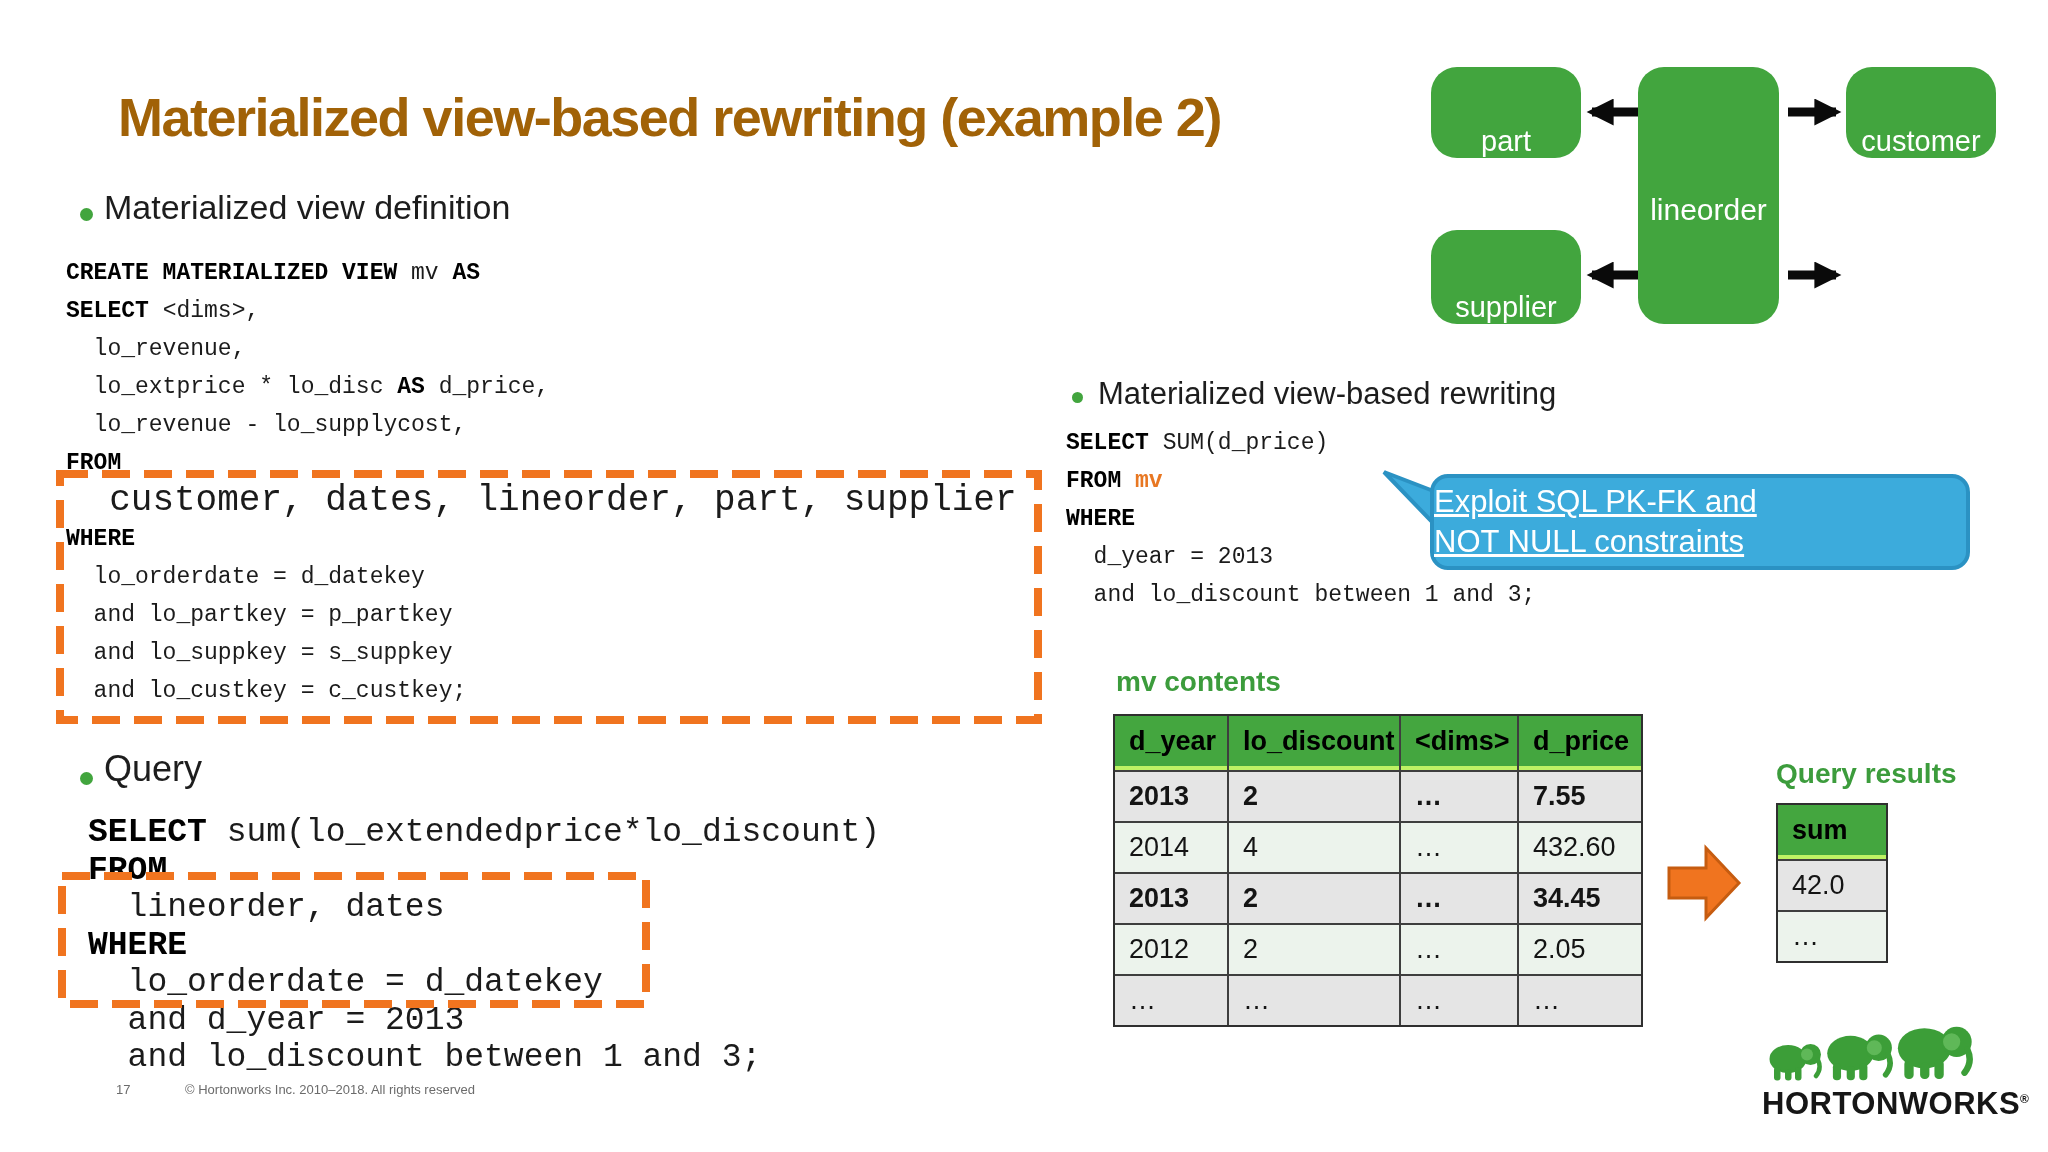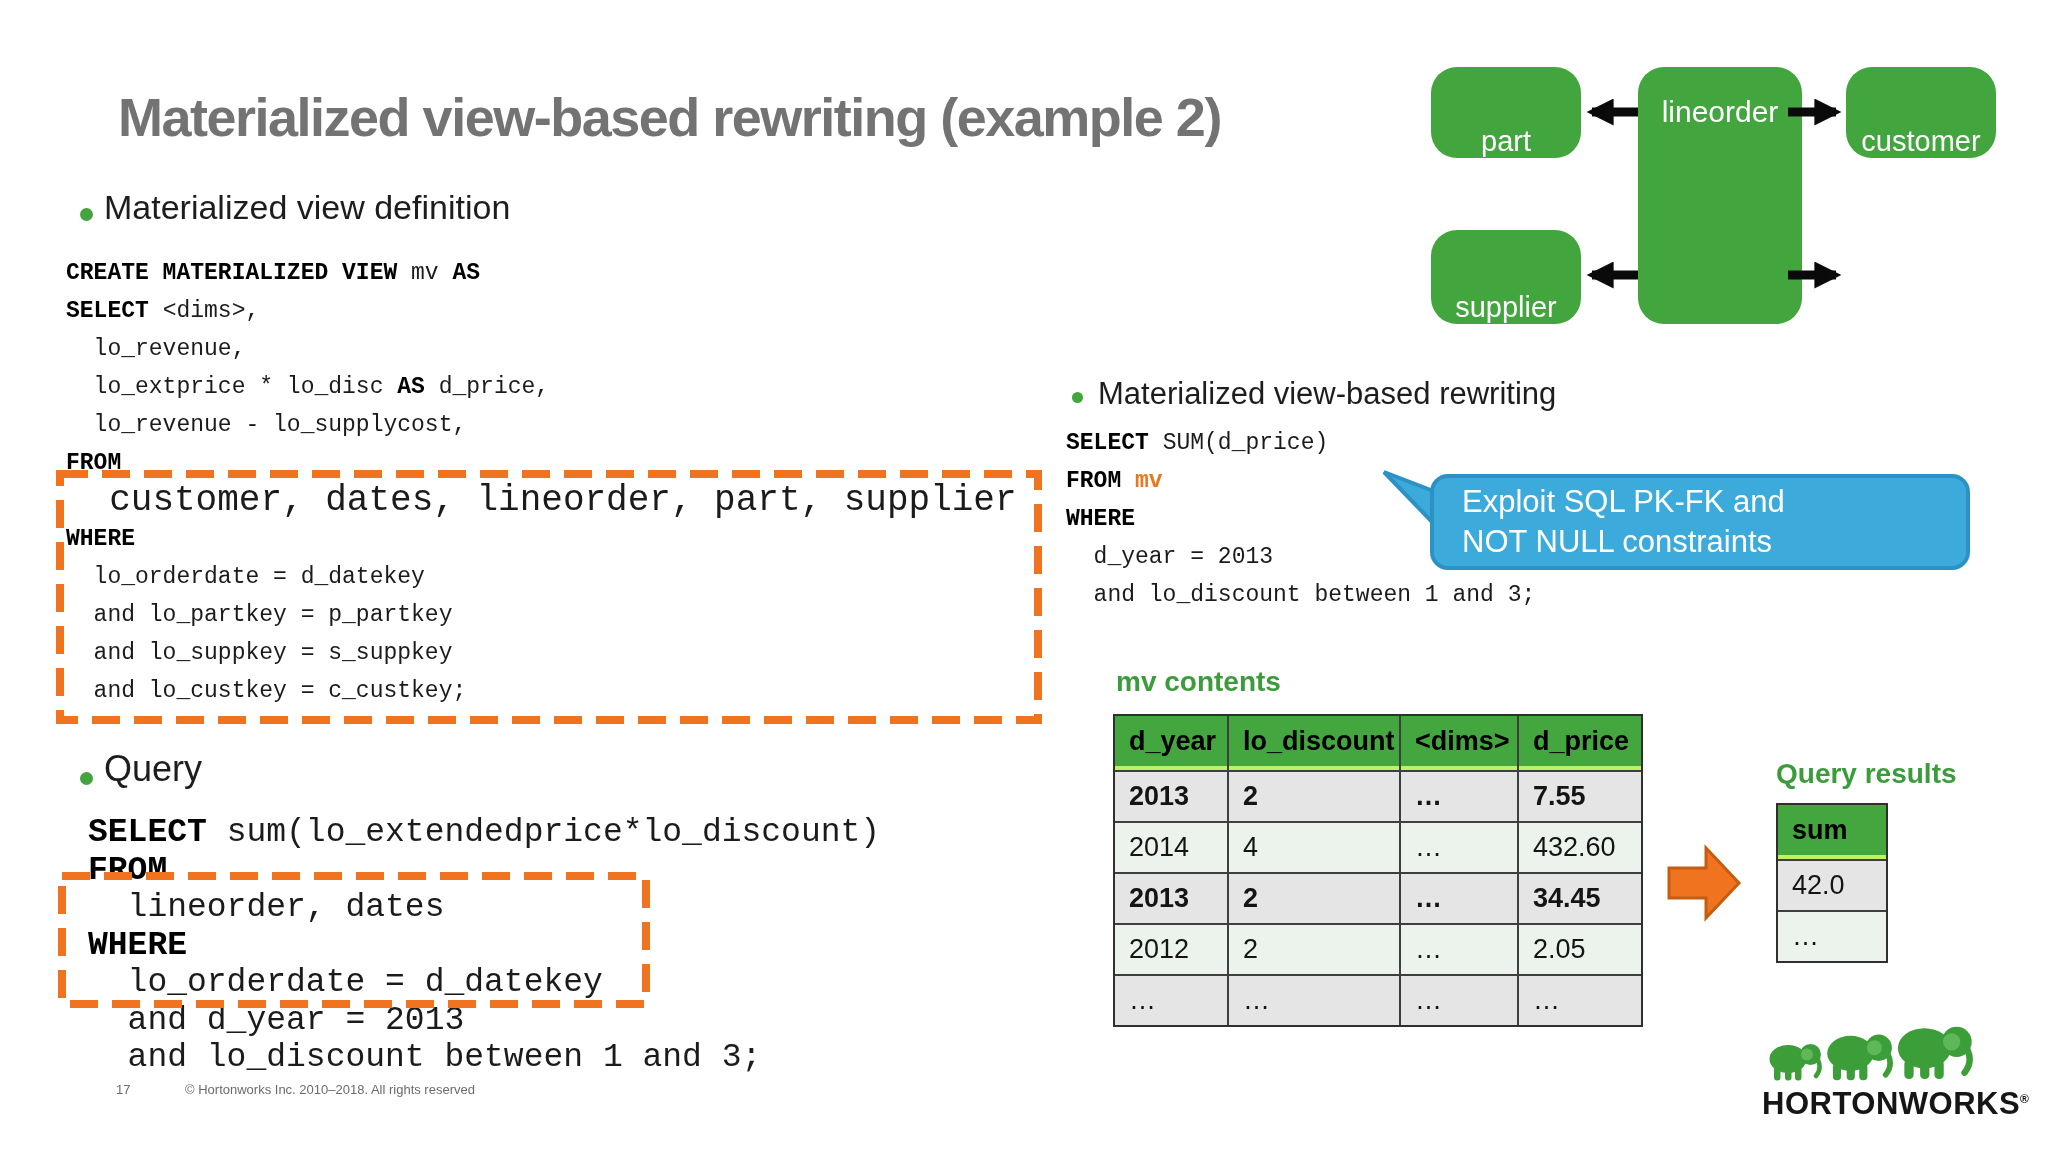--- a/index.html
+++ b/index.html
@@ -1,41 +1,41 @@
 <!DOCTYPE html>
 <html><head>
 <meta charset="utf-8">
 <style>
   html,body{margin:0;padding:0;background:#777;}
   .slide{position:relative;width:2048px;height:1152px;background:#ffffff;overflow:hidden;
          font-family:"Liberation Sans",sans-serif;}
   .abs{position:absolute;}
 
-  .title{left:118px;top:86px;font-size:54px;font-weight:700;color:#737373;letter-spacing:-1.5px;}
+  .title{left:118px;top:86px;font-size:54px;font-weight:700;color:#a16207;letter-spacing:-1.5px;}
 
   .dot{width:13px;height:13px;border-radius:50%;background:#42a53e;}
   .blabel{color:#1d1d1d;}
 
   .code{font-family:"Liberation Mono","DejaVu Sans Mono",monospace;color:#1b1b1b;white-space:pre;}
   .code .cl{height:38px;line-height:38px;}
   .code-sm{font-size:23px;}
   .code-big{font-size:33px;}
   .code-big .cl{height:37.5px;line-height:37.5px;}
   .cl.lg{font-size:36px;}
   .kw{font-weight:700;color:#000;}
 
   .hlbox{position:absolute;pointer-events:none;}
 
   .node{position:absolute;background:#42a53e;border-radius:26px;color:#fff;
         display:flex;align-items:flex-end;justify-content:center;font-size:29px;}
   .node.tall{align-items:flex-start;padding-top:28px;box-sizing:border-box;font-size:30px;}
 
   .bubble{left:1430px;top:474px;width:540px;height:96px;background:#3cabdc;border:4px solid #2b92c3;
           border-radius:18px;box-sizing:border-box;color:#fff;font-size:31px;line-height:40px;
-          display:flex;flex-direction:column;justify-content:center;padding-left:28px;}
+          display:flex;flex-direction:column;justify-content:center;text-decoration:underline;}
 
   .sec-title{font-size:28px;font-weight:700;color:#3c9c3c;}
 
   .tbl{position:absolute;display:grid;gap:2px;background:#3e3e3e;border:2px solid #2f2f2f;}
   .cell{background:#ecf3ec;display:flex;align-items:center;padding-left:14px;font-size:27px;
         color:#141414;height:49px;box-sizing:content-box;}
   .cell.hd{background:#44a63f;font-weight:700;height:50px;border-bottom:4px solid #bef264;color:#000;}
   .cell.dk{background:#e5e5e5;}
   .cell.lt{background:#ecf3ec;}
   .cell.bd{font-weight:700;}
@@ -65,21 +65,21 @@
   <div class="abs blabel" style="left:104px;top:748px;font-size:36px;">Query</div>
   <div class="abs code code-big" style="left:88px;top:814px;"><div class="cl"><span class="kw">SELECT </span><span>sum(lo_extendedprice*lo_discount)</span></div><div class="cl"><span class="kw">FROM</span></div><div class="cl"><span>  lineorder, dates</span></div><div class="cl"><span class="kw">WHERE</span></div><div class="cl"><span>  lo_orderdate = d_datekey</span></div><div class="cl"><span>  and d_year = 2013</span></div><div class="cl"><span>  and lo_discount between 1 and 3;</span></div></div>
 
   <svg class="hlbox" style="left:58px;top:872px;" width="592" height="136">
     <rect x="4" y="4" width="584" height="128" fill="none" stroke="#f0741f" stroke-width="8" stroke-dasharray="28 14"></rect>
   </svg>
 
   <div class="node" style="left:1431px;top:67px;width:150px;height:91px;">
     <span>part</span>
   </div>
-  <div class="node tall" style="left:1638px;top:67px;width:164px;height:257px;">
+  <div class="node tall" style="left:1638px;top:67px;width:141px;height:257px;align-items:center;">
     <span>lineorder</span>
   </div>
   <div class="node" style="left:1846px;top:67px;width:150px;height:91px;">
     <span>customer</span>
   </div>
   <div class="node" style="left:1431px;top:230px;width:150px;height:94px;">
     <span>supplier</span>
   </div>
 
   <svg class="abs" style="left:1540px;top:40px;" width="520" height="300" viewBox="0 0 520 300">

